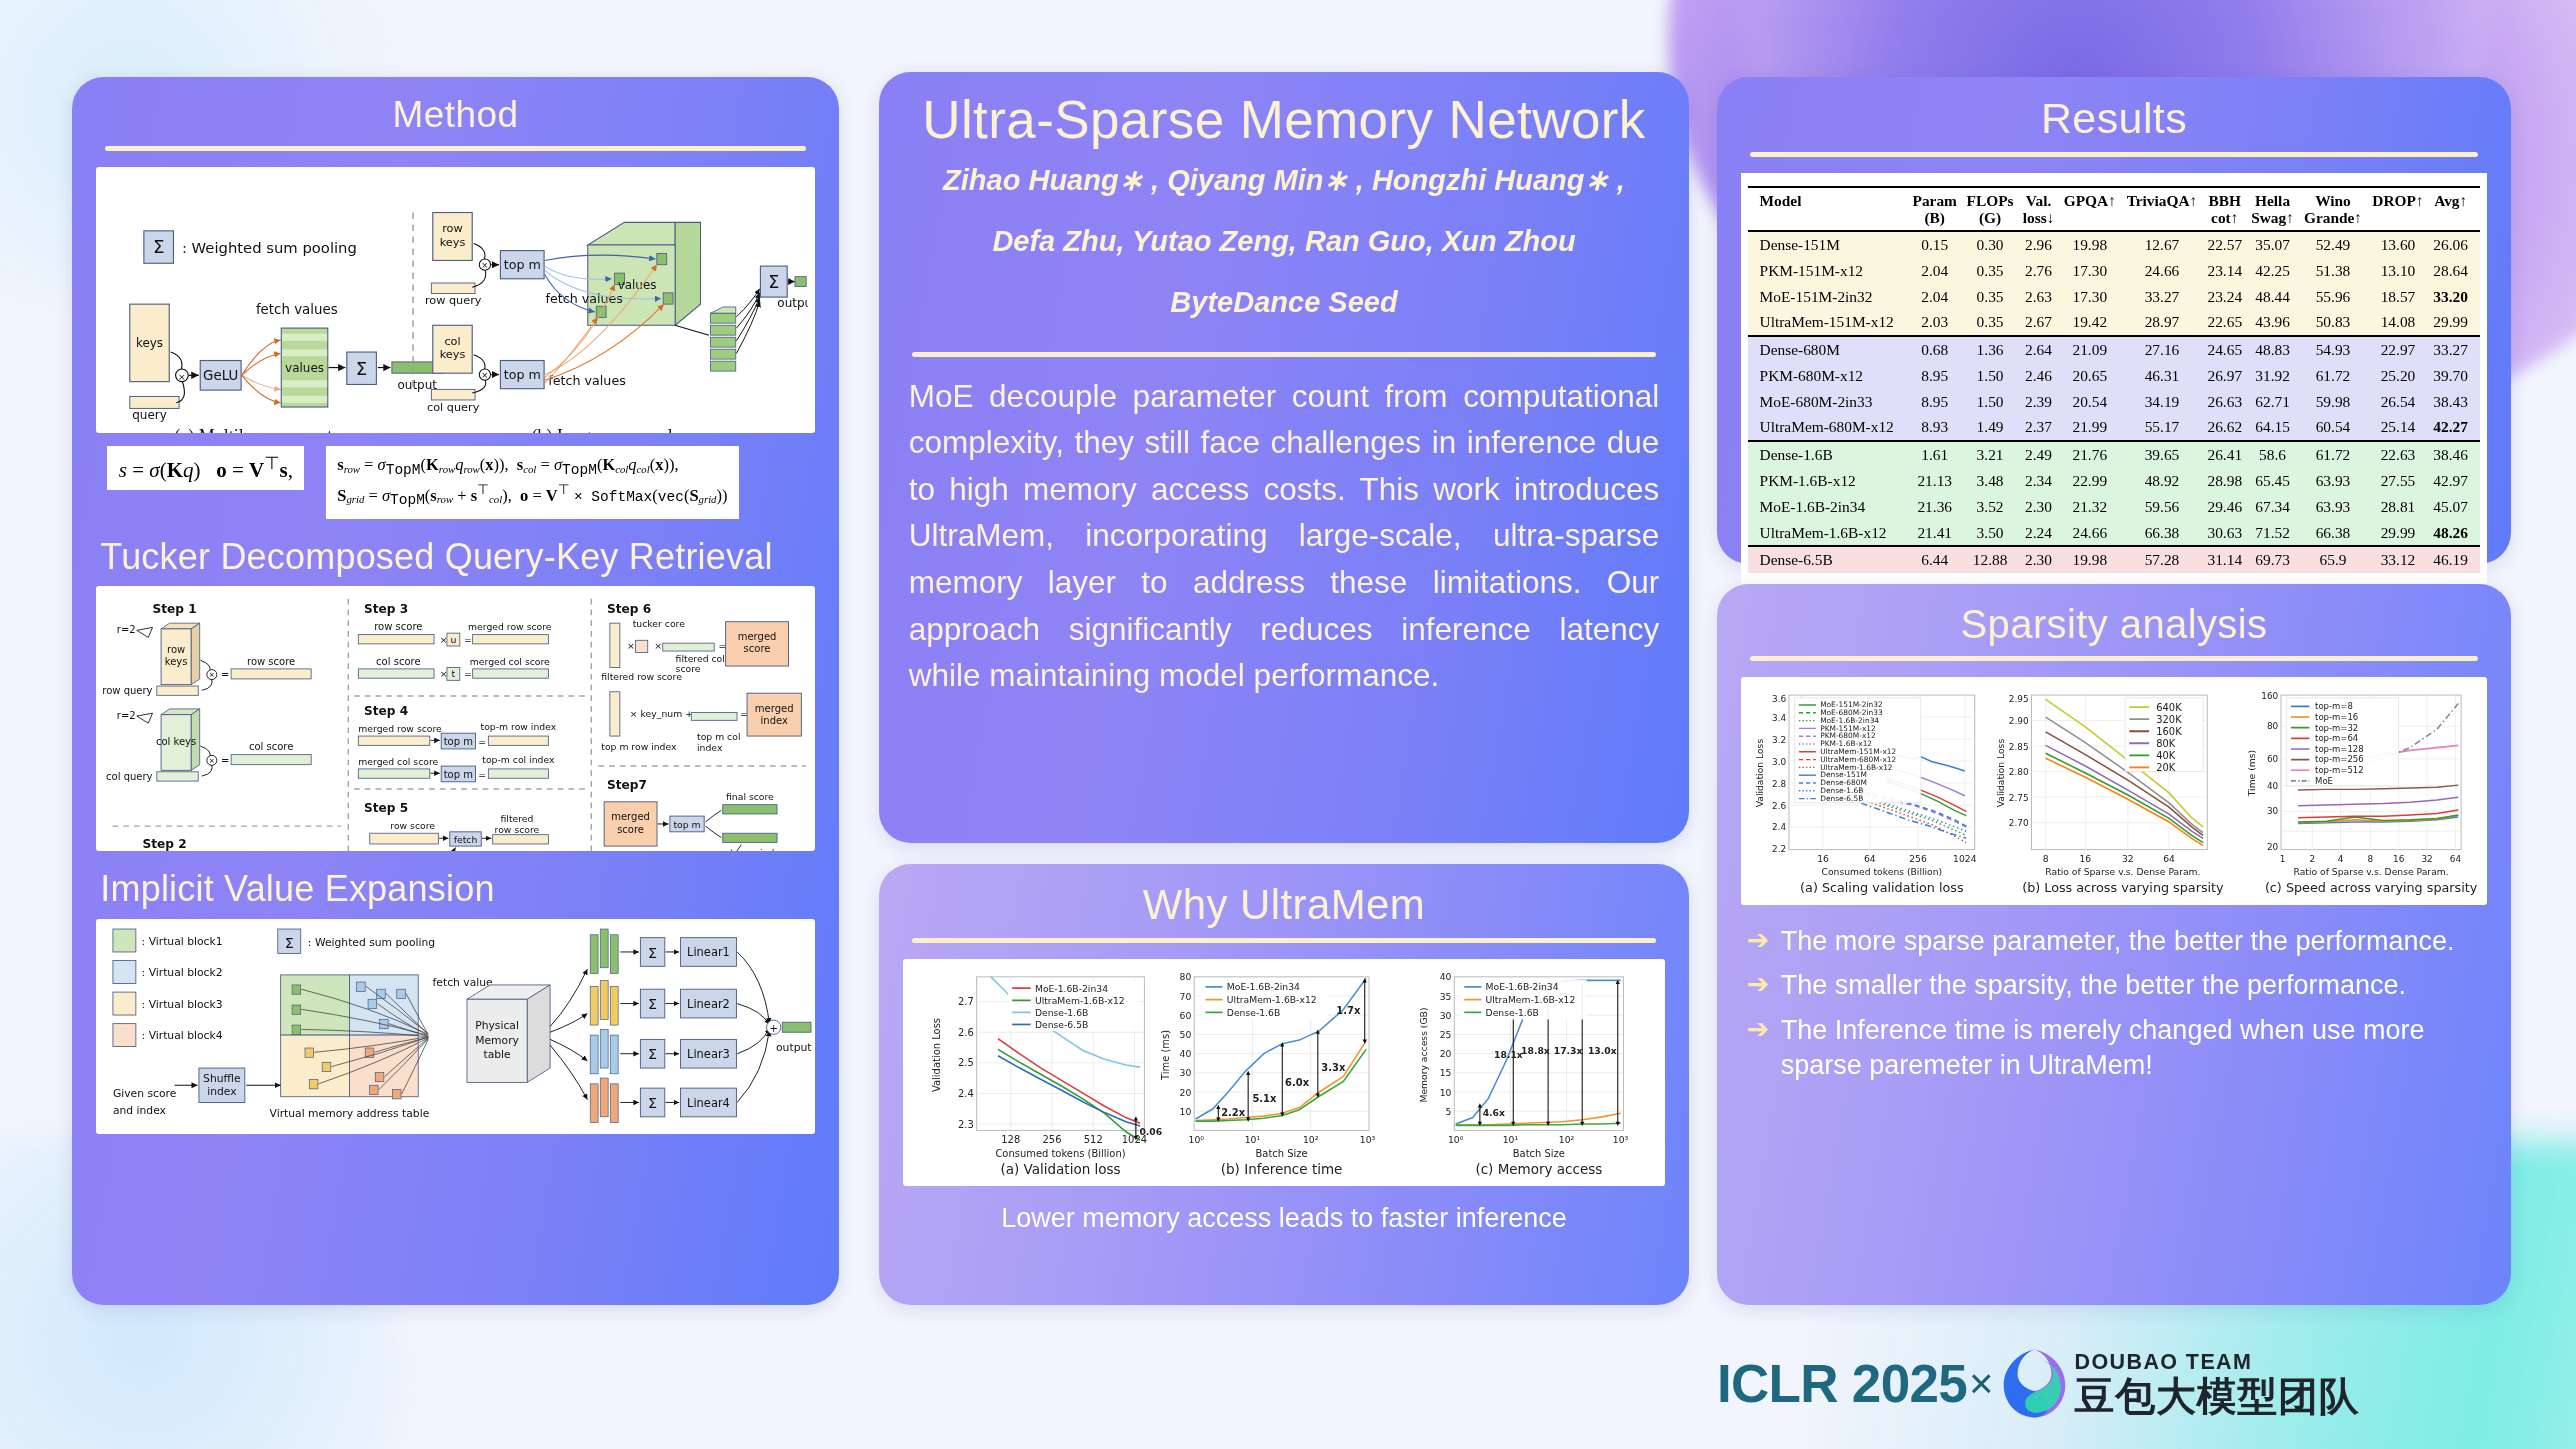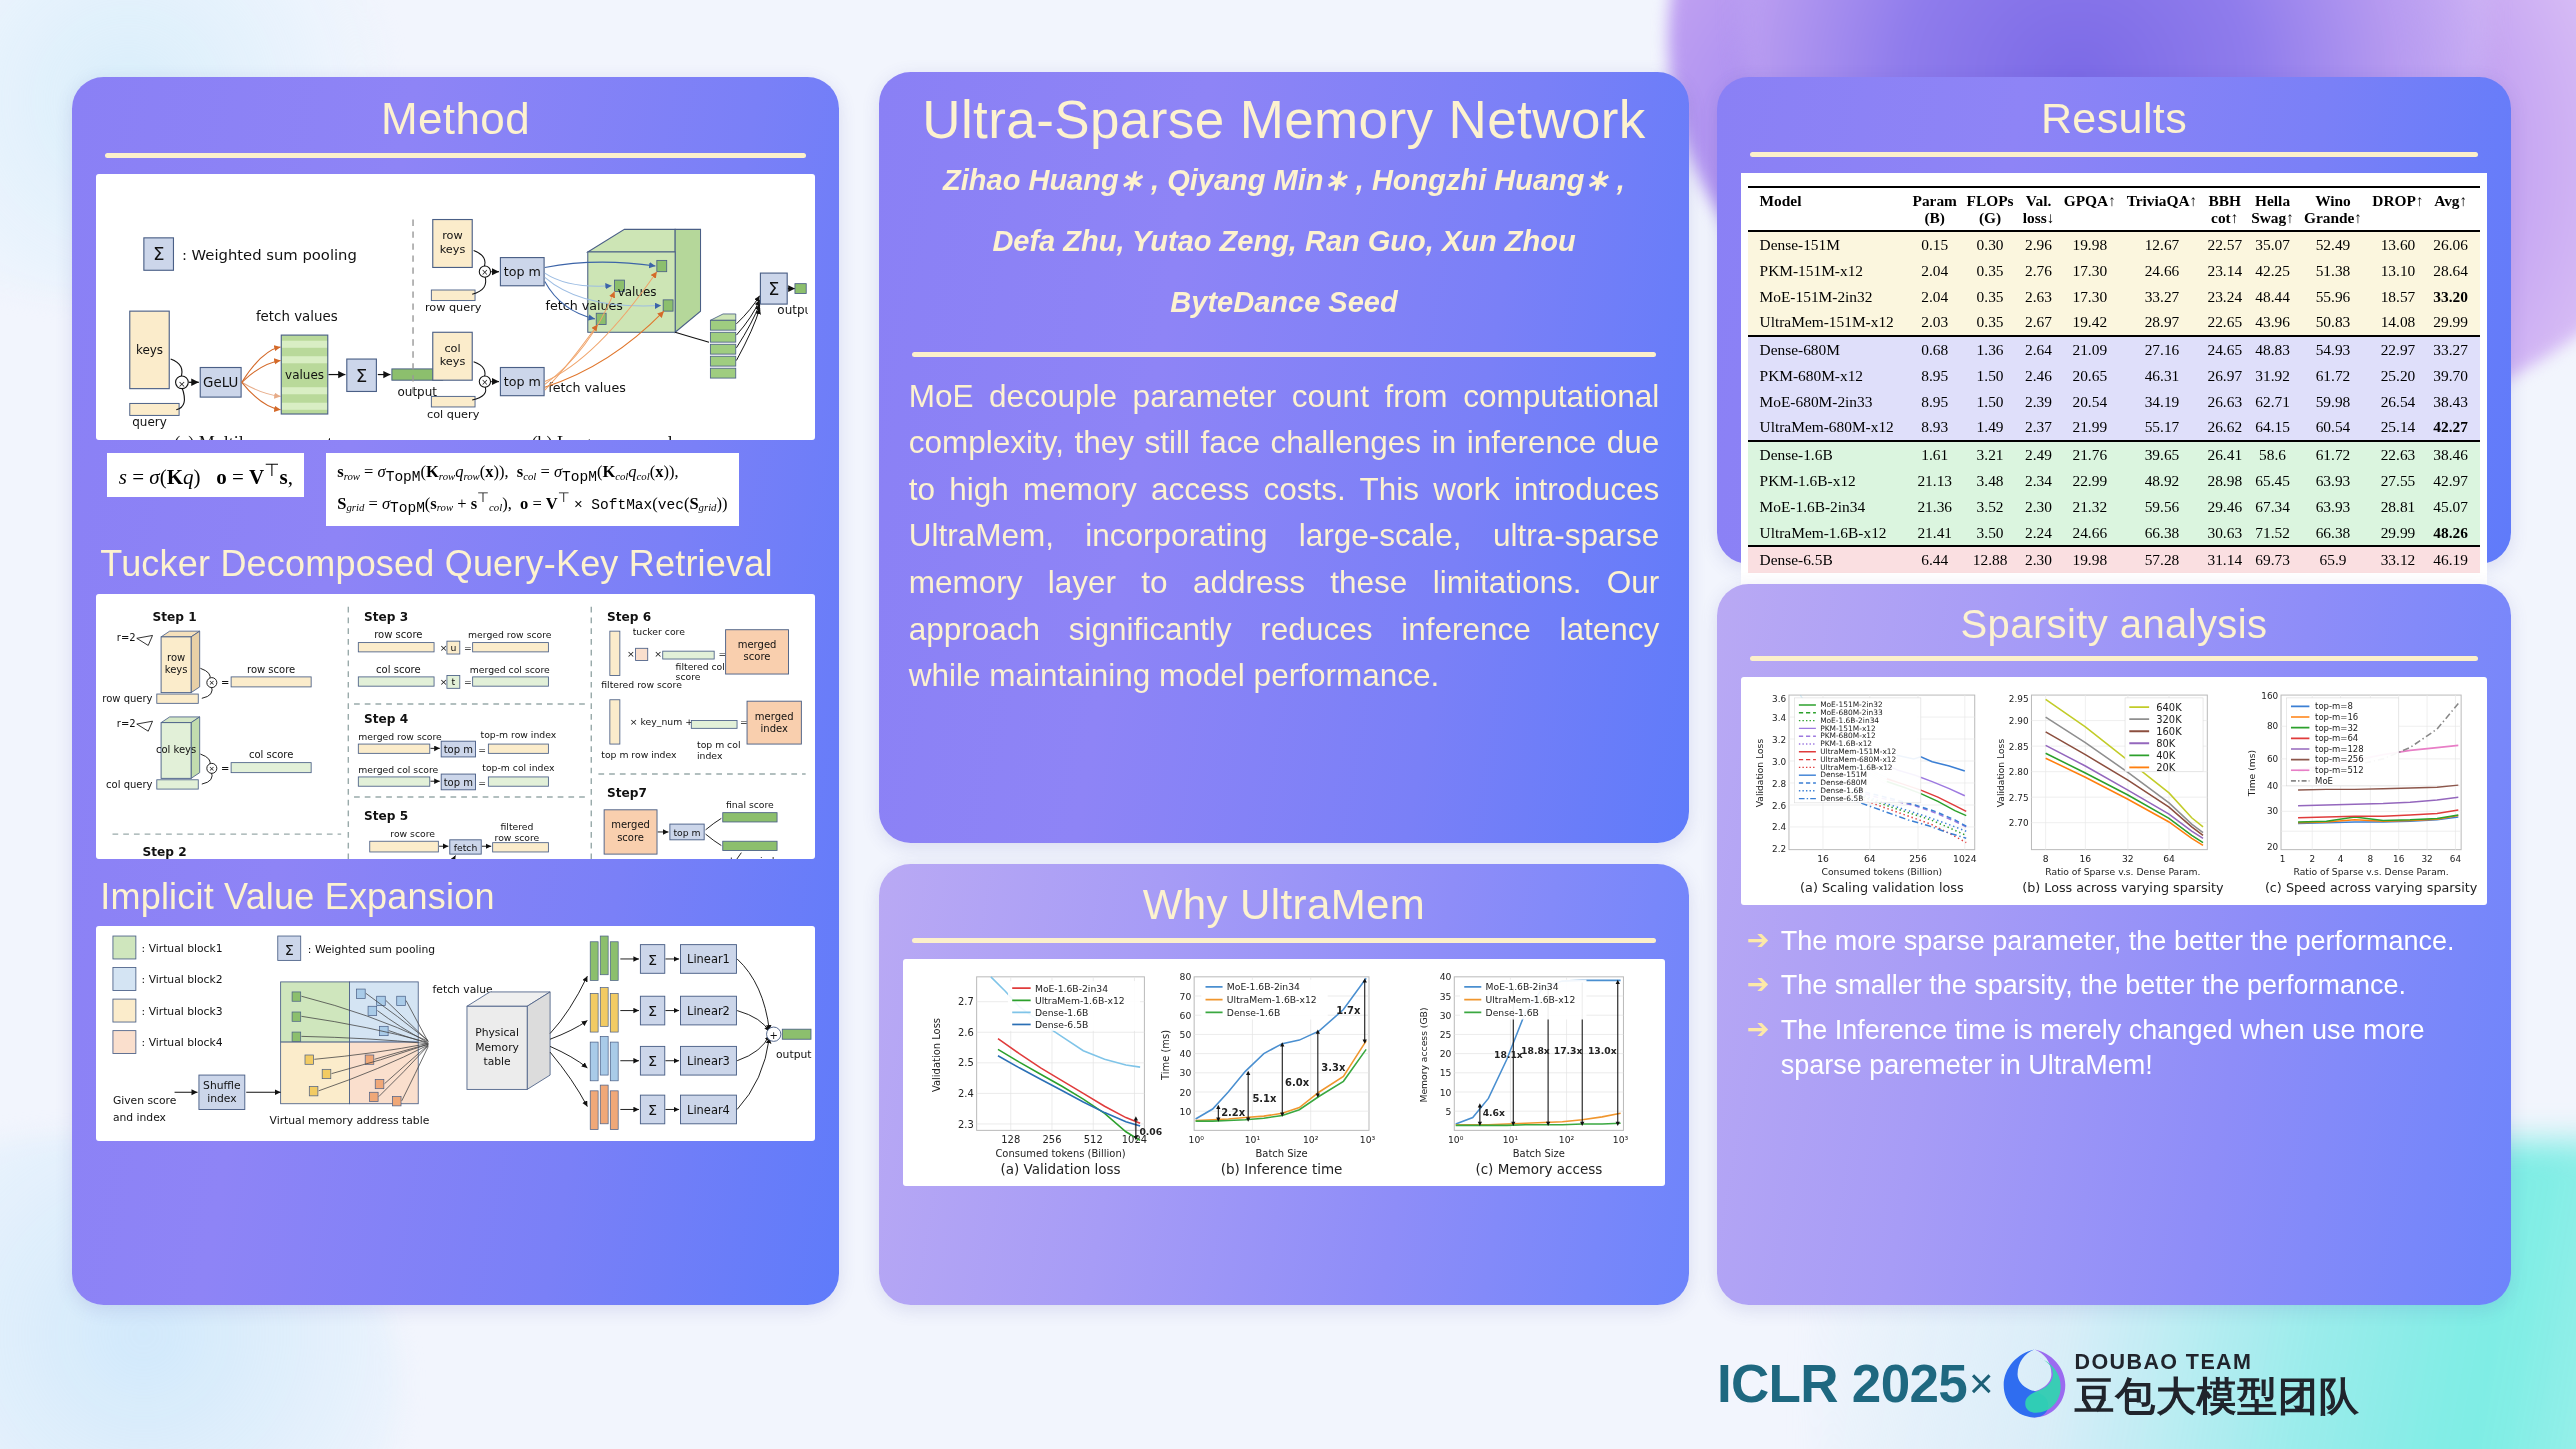--- a/index.html
+++ b/index.html
@@ -71,21 +71,21 @@
 
   .white-panel {
     background: #ffffff;
     border-radius: 2.9px;
     width: 100%;
     overflow: hidden;
   }
 
   
   #card-method { left: 72px; top: 77px; width: 767px; height: 1228px; }
-  #card-method .card-title { font-size: 44px; }
+  #card-method .card-title { font-size: 37px; }
 
   .subhead {
     color: #fdf2cf; font-size: 36px; margin: 17px 0 8.6px 4.3px; letter-spacing: 0.2px;
   }
 
   
   .fig-method { height: 266px; position: relative; padding: 7.2px; }
   .formula-row { display: flex; gap: 21.5px; margin: 13px 2.9px 2.9px 11.4px; align-items: flex-start; }
   .formula-box { background: #fff; padding: 7.2px 11.4px; font-family: "Liberation Serif", serif; }
   .f1 { font-size: 21px; }
@@ -867,20 +867,21 @@
             <line x1="74" y1="46" x2="98" y2="46" stroke="#f0962e" stroke-width="2.4"></line>
             <text x="104" y="51" font-size="13">UltraMem-1.6B-x12</text>
             <line x1="74" y1="64" x2="98" y2="64" stroke="#3aa840" stroke-width="2.4"></line>
             <text x="104" y="69" font-size="13">Dense-1.6B</text>
           </g>
           <text x="179" y="292" font-size="19" font-family="Liberation Serif, serif" text-anchor="middle">(c) Memory access</text>
         </g>
         </g>
       </svg>
     </div>
+    <div class="why-caption">Lower memory access leads to faster inference</div>
   </div>
 
   <div class="card" id="card-results">
     <div class="card-title">Results</div>
     <div class="title-rule"></div>
     <div class="table-wrap">
       <table class="res">
         <thead>
           <tr class="rule-top">
             <th class="thead-cell">

